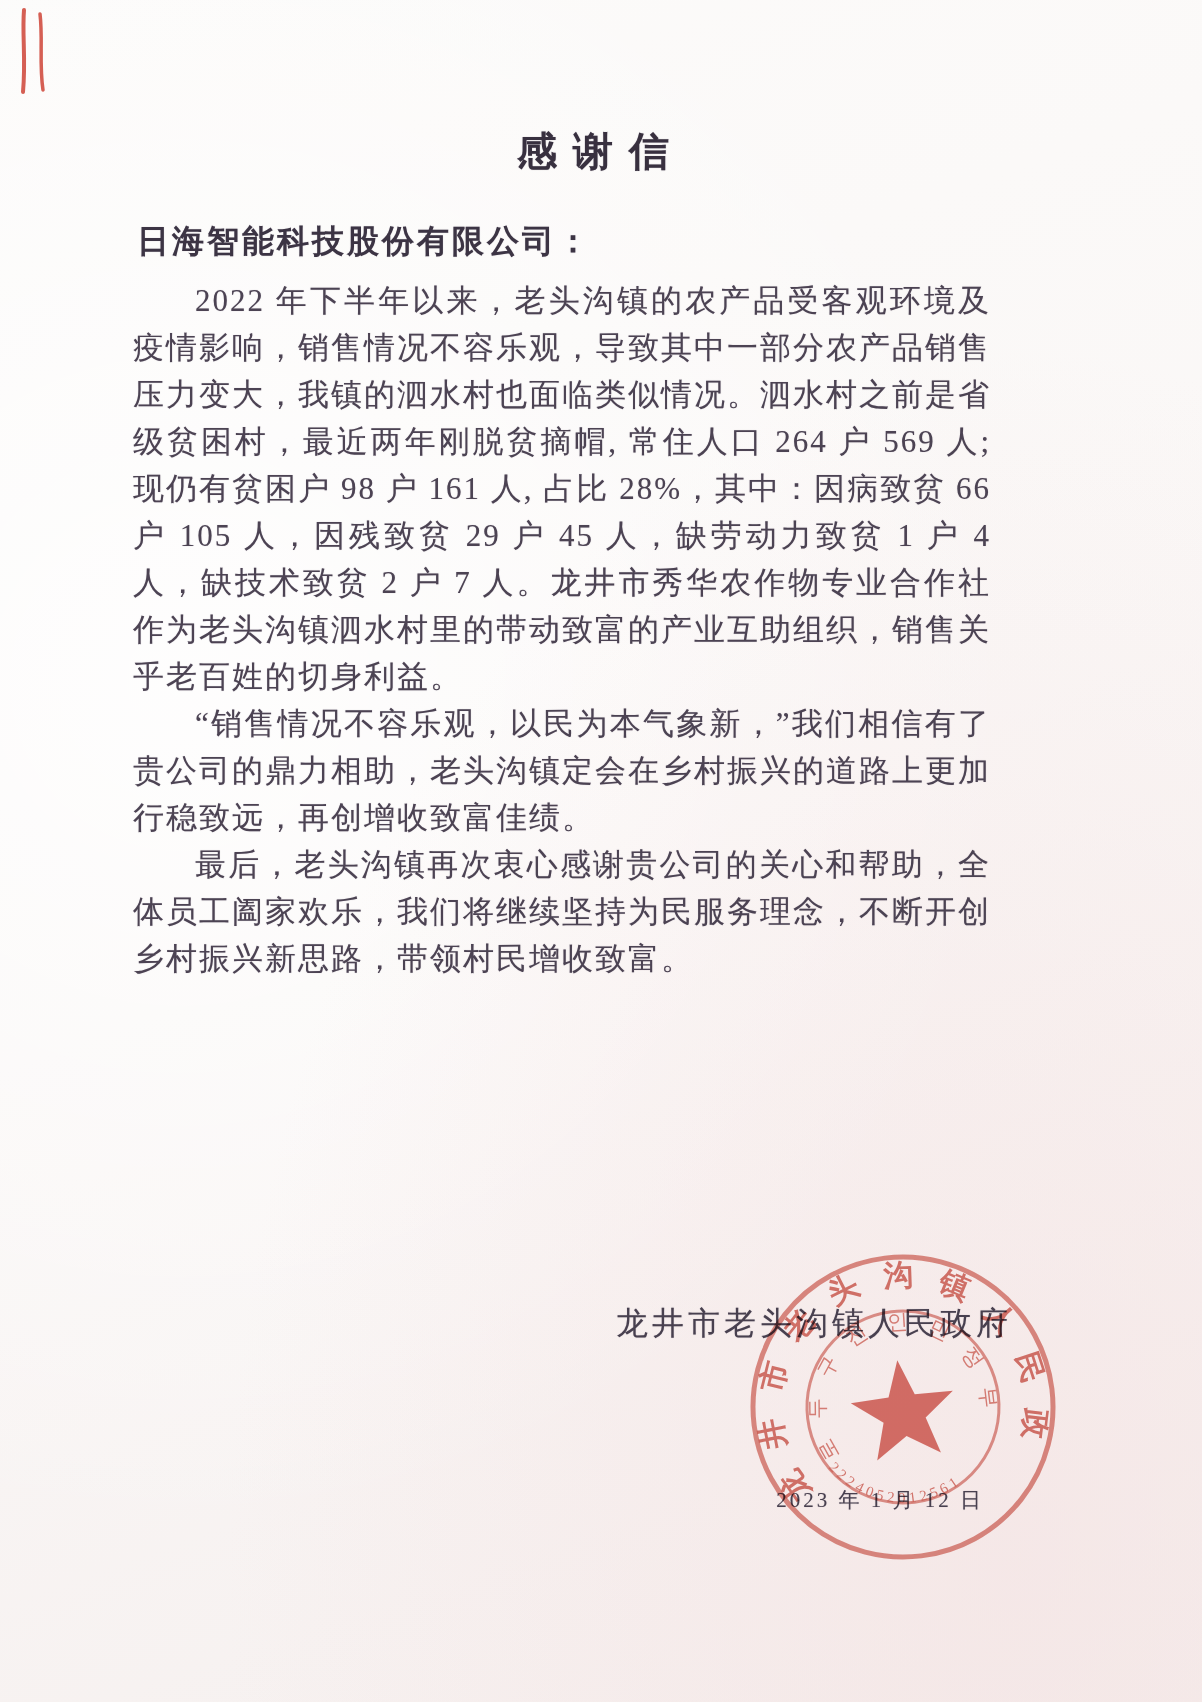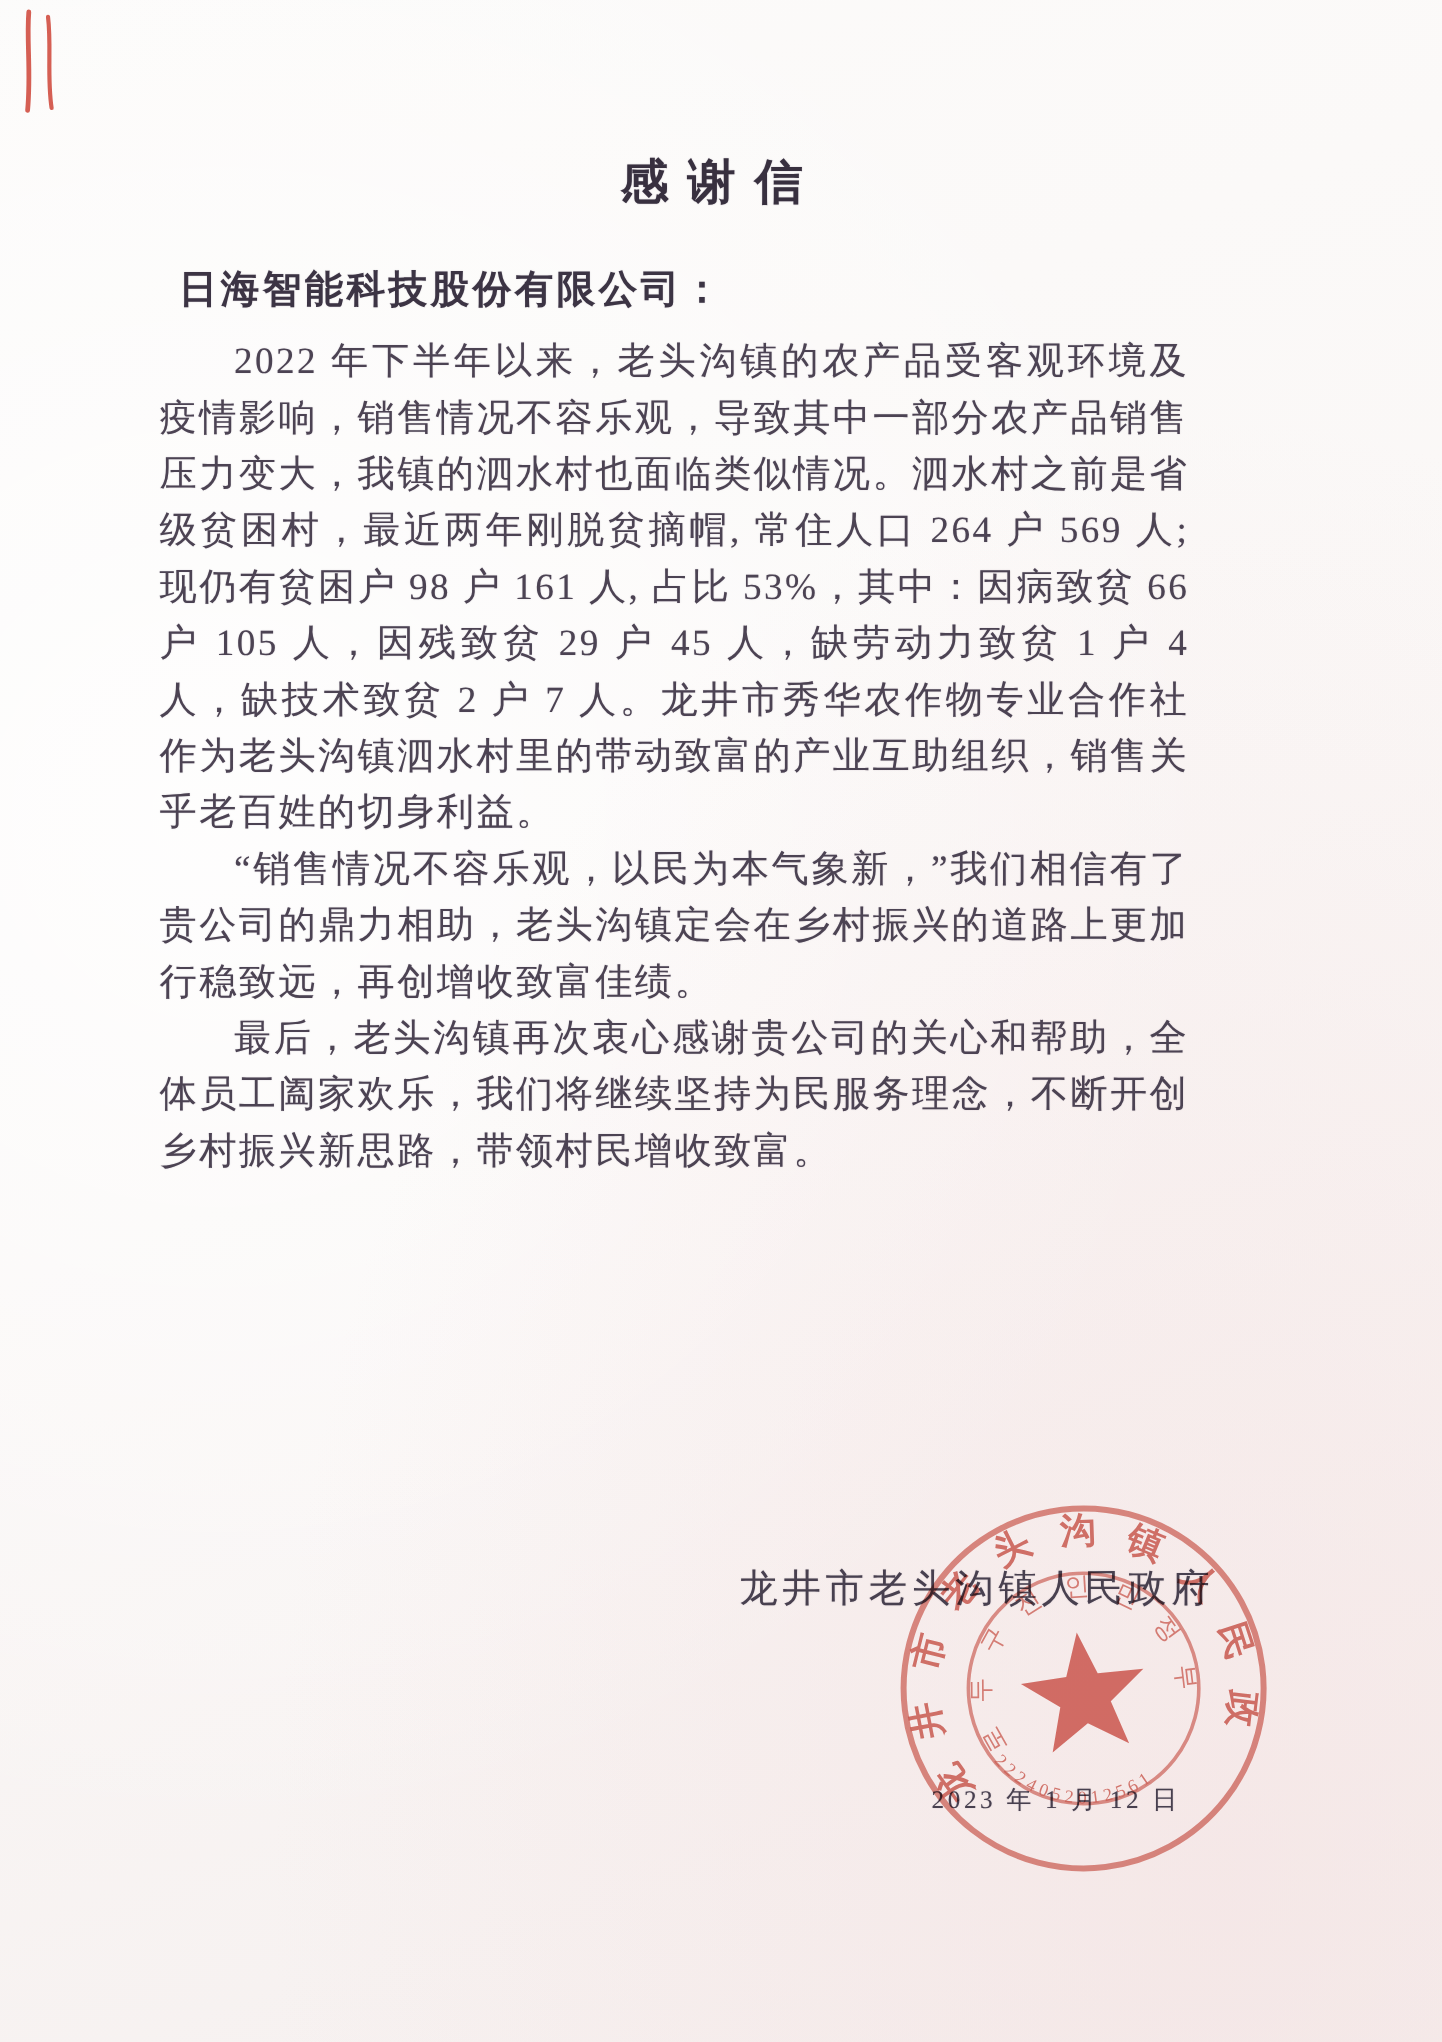--- a/index.html
+++ b/index.html
@@ -25,21 +25,21 @@
   }
   .content{
     position:absolute;left:133px;top:218px;width:858px;
     color:#4c4353;
     font-size:31px;line-height:47px;
     letter-spacing:2px;
     text-shadow:0 0 1px rgba(90,78,100,.35);
   }
   .recipient{
     font-weight:700;font-size:32px;color:#3c3444;
-    margin:0 0 12px 16px;letter-spacing:3px;
+    margin:0 0 12px 4px;letter-spacing:3px;
   }
   .para{
     margin:0;text-indent:2em;text-align:justify;
   }
   .signature{
     position:absolute;top:1302px;right:190px;
     font-size:32px;letter-spacing:4px;color:#48404f;
     text-shadow:0 0 1px rgba(90,78,100,.35);
   }
   .date{
@@ -64,21 +64,21 @@
   <svg class="pen-marks" viewBox="0 0 50 100">
     <path d="M14 6 C 12 30, 16 55, 13 88" stroke="#cf4437" stroke-width="4" fill="none" stroke-linecap="round"></path>
     <path d="M30 10 C 33 34, 29 60, 33 86" stroke="#cf4437" stroke-width="3.5" fill="none" stroke-linecap="round"></path>
   </svg>
 
   <div class="title">感谢信</div>
 
   <div class="content">
     <p class="recipient">日海智能科技股份有限公司：</p>
     <div>
-        <p class="para">2022 年下半年以来，老头沟镇的农产品受客观环境及疫情影响，销售情况不容乐观，导致其中一部分农产品销售压力变大，我镇的泗水村也面临类似情况。泗水村之前是省级贫困村，最近两年刚脱贫摘帽, 常住人口 264 户 569 人; 现仍有贫困户 98 户 161 人, 占比 53%，其中：因病致贫 66 户 105 人，因残致贫 29 户 45 人，缺劳动力致贫 1 户 4 人，缺技术致贫 2 户 7 人。龙井市秀华农作物专业合作社作为老头沟镇泗水村里的带动致富的产业互助组织，销售关乎老百姓的切身利益。</p>
+        <p class="para">2022 年下半年以来，老头沟镇的农产品受客观环境及疫情影响，销售情况不容乐观，导致其中一部分农产品销售压力变大，我镇的泗水村也面临类似情况。泗水村之前是省级贫困村，最近两年刚脱贫摘帽, 常住人口 264 户 569 人; 现仍有贫困户 98 户 161 人, 占比 28%，其中：因病致贫 66 户 105 人，因残致贫 29 户 45 人，缺劳动力致贫 1 户 4 人，缺技术致贫 2 户 7 人。龙井市秀华农作物专业合作社作为老头沟镇泗水村里的带动致富的产业互助组织，销售关乎老百姓的切身利益。</p>
         <p class="para">“销售情况不容乐观，以民为本气象新，”我们相信有了贵公司的鼎力相助，老头沟镇定会在乡村振兴的道路上更加行稳致远，再创增收致富佳绩。</p>
         <p class="para">最后，老头沟镇再次衷心感谢贵公司的关心和帮助，全体员工阖家欢乐，我们将继续坚持为民服务理念，不断开创乡村振兴新思路，带领村民增收致富。</p>
       </div>
   </div>
 
   <div class="signature">龙井市老头沟镇人民政府</div>
   <div class="date">2023 年 1 月 12 日</div>
 
   <svg class="seal" viewBox="0 0 340 360">
     <g transform="rotate(-7 170 175)" fill="none" stroke="#cd5448">

